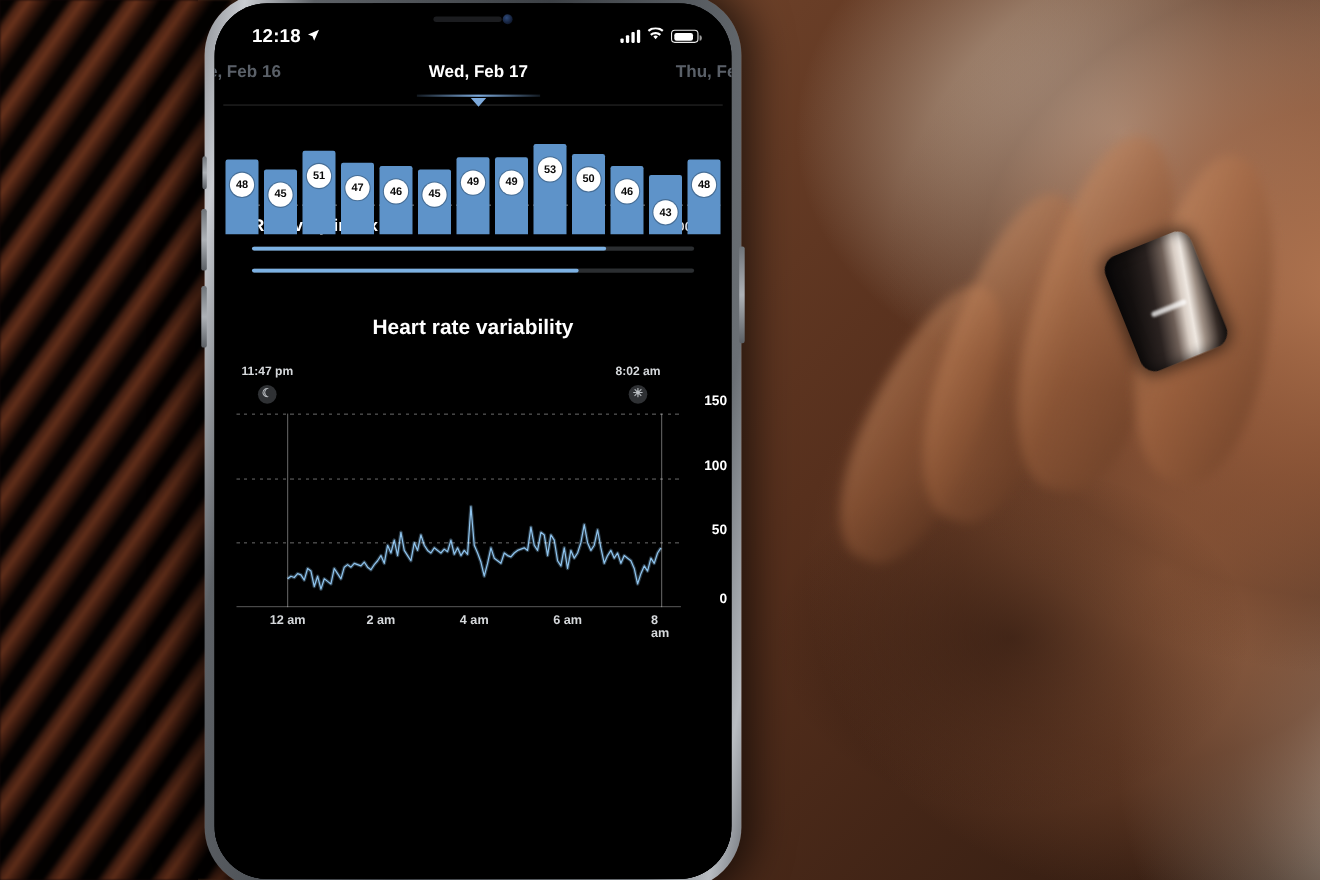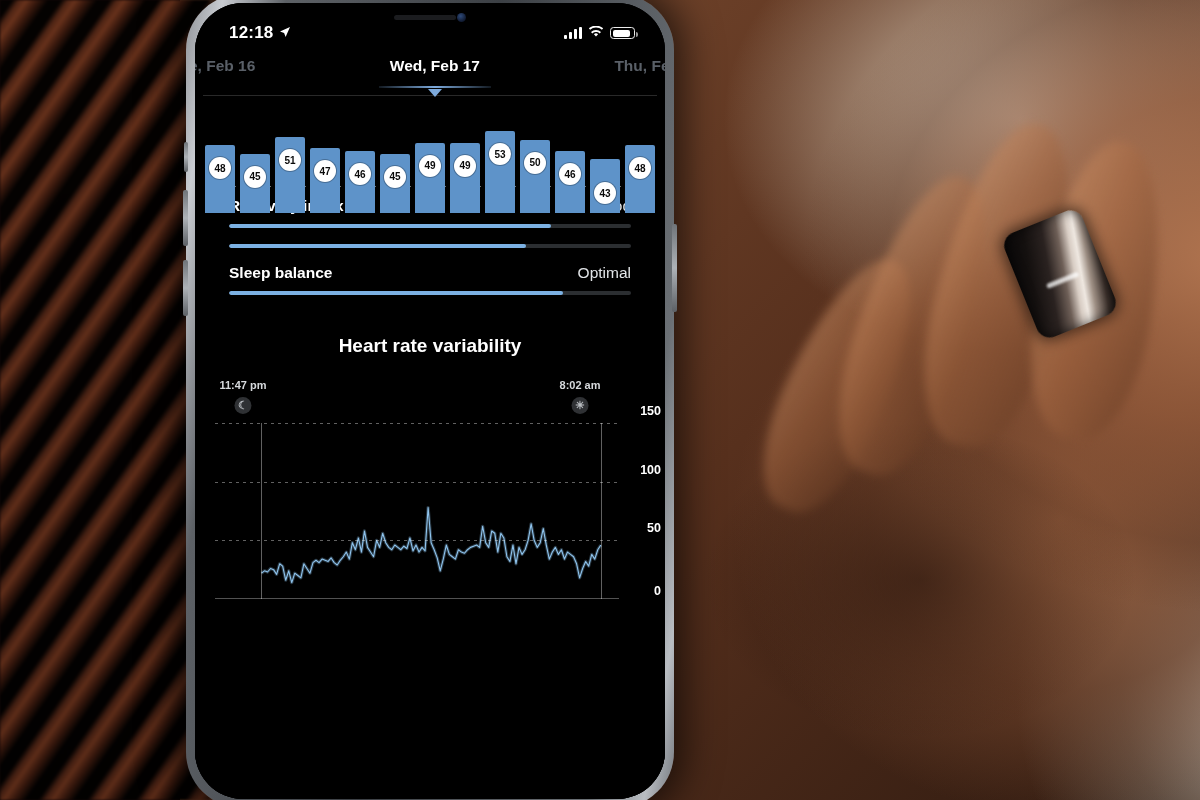--- a/index.html
+++ b/index.html
@@ -328,29 +328,20 @@
                 <div class="metric-label">Recovery index</div>
                 <div class="metric-value">Good</div>
               </div>
               <div class="track">
                 <i style="width: 80%;"></i>
               </div>
             </div>
             <div class="metric">
               <div class="track">
                 <i style="width: 74%;"></i>
-              </div>
-            </div>
-            <div class="metric">
-              <div class="metric-head">
-                <div class="metric-label">Sleep balance</div>
-                <div class="metric-value">Optimal</div>
-              </div>
-              <div class="track">
-                <i style="width: 83%;"></i>
               </div>
             </div>
           </div>
 
         <div>
           <div class="hrv-title">Heart rate variability</div>
           <div class="hrv-wrap">
             <div class="hrv-times">
               <div class="hrv-time" style="left:48px;">
                 <span>11:47 pm</span>
@@ -372,19 +363,26 @@
                 <div class="gridline" style="top: 117.333px;"></div>
                 <div class="ylab" style="top: 105.333px;">50</div>
                 <div class="gridline" style="top: 58.6667px;"></div>
                 <div class="ylab" style="top: 46.6667px;">100</div>
                 <div class="gridline" style="top: 0px;"></div>
                 <div class="ylab" style="top: -12px;">150</div>
                 <div class="vline" style="left: 11.5%;"></div>
                 <div class="vline" style="left: 95.5%;"></div>
               </div>
 
+            <div class="hrv-xlabels" id="hrvxlabels">
+                <div class="xlab" style="left: 11.5%;">12 am</div>
+                <div class="xlab" style="left: 32.5%;">2 am</div>
+                <div class="xlab" style="left: 53.5%;">4 am</div>
+                <div class="xlab" style="left: 74.5%;">6 am</div>
+                <div class="xlab" style="left: 95.5%;">8 am</div>
+              </div>
           </div>
         </div>
       </div>
 
     </div>
   </div>
 </div>
 
 </body></html>

